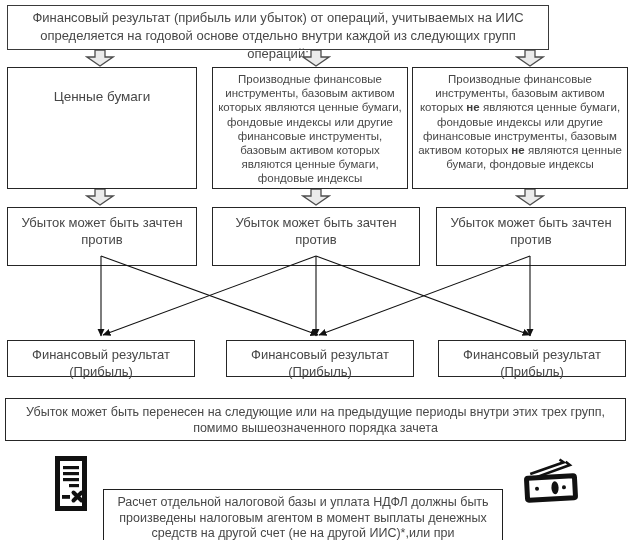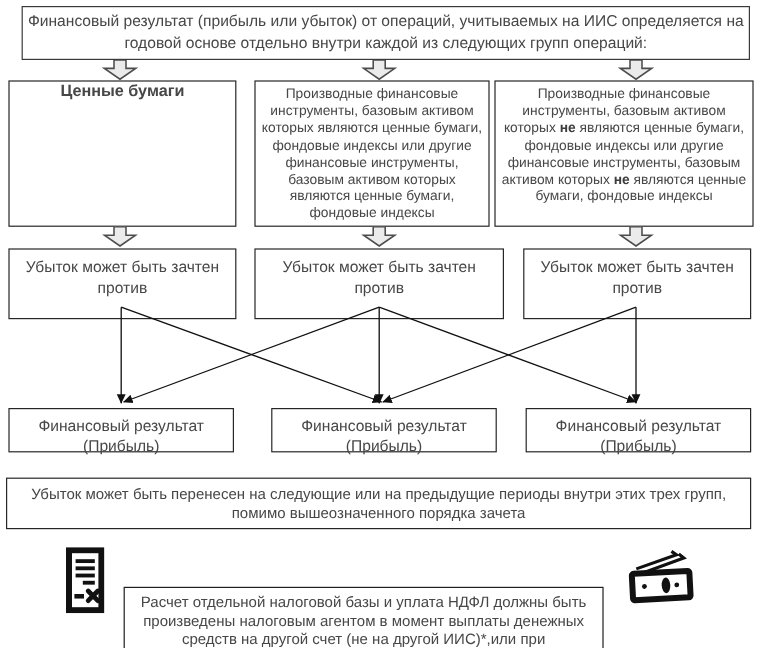--- a/index.html
+++ b/index.html
@@ -5,23 +5,23 @@
   html,body{margin:0;padding:0;background:#ffffff;}
   body{
     width:632px;height:540px;position:relative;overflow:hidden;
     font-family:"Liberation Sans","DejaVu Sans",sans-serif;
     color:#474747;
   }
   .box{
     position:absolute;background:#fff;border:1.5px solid #262626;
     box-sizing:border-box;text-align:center;
   }
-  .hdr{left:18px;top:5px;width:607px;height:45px;font-size:13px;line-height:18px;padding-top:3px;border-color:#3a3a3a;}
+  .hdr{left:7px;top:5px;width:542px;height:45px;font-size:13px;line-height:18px;padding-top:3px;border-color:#3a3a3a;}
   .grp{top:67px;height:122px;}
-  .grp1{left:7px;width:190px;font-size:13.5px;padding-top:0;font-weight:bold;}
+  .grp1{left:7px;width:190px;font-size:13.5px;padding-top:21px;}
   .grp2{left:212px;width:196px;font-size:11.5px;line-height:14.2px;padding:4px 5px 0 5px;}
   .grp3{left:412px;width:216px;font-size:11.5px;line-height:14.2px;padding:4px 4px 0 4px;}
   .off{top:207px;height:59px;font-size:13px;line-height:17px;padding-top:6px;}
   .off1{left:7px;width:190px;}
   .off2{left:212px;width:208px;}
   .off3{left:436px;width:190px;}
   .res{top:340px;height:37px;font-size:13px;line-height:17px;padding-top:5px;}
   .res1{left:7px;width:188px;}
   .res2{left:226px;width:188px;}
   .res3{left:438px;width:188px;}

